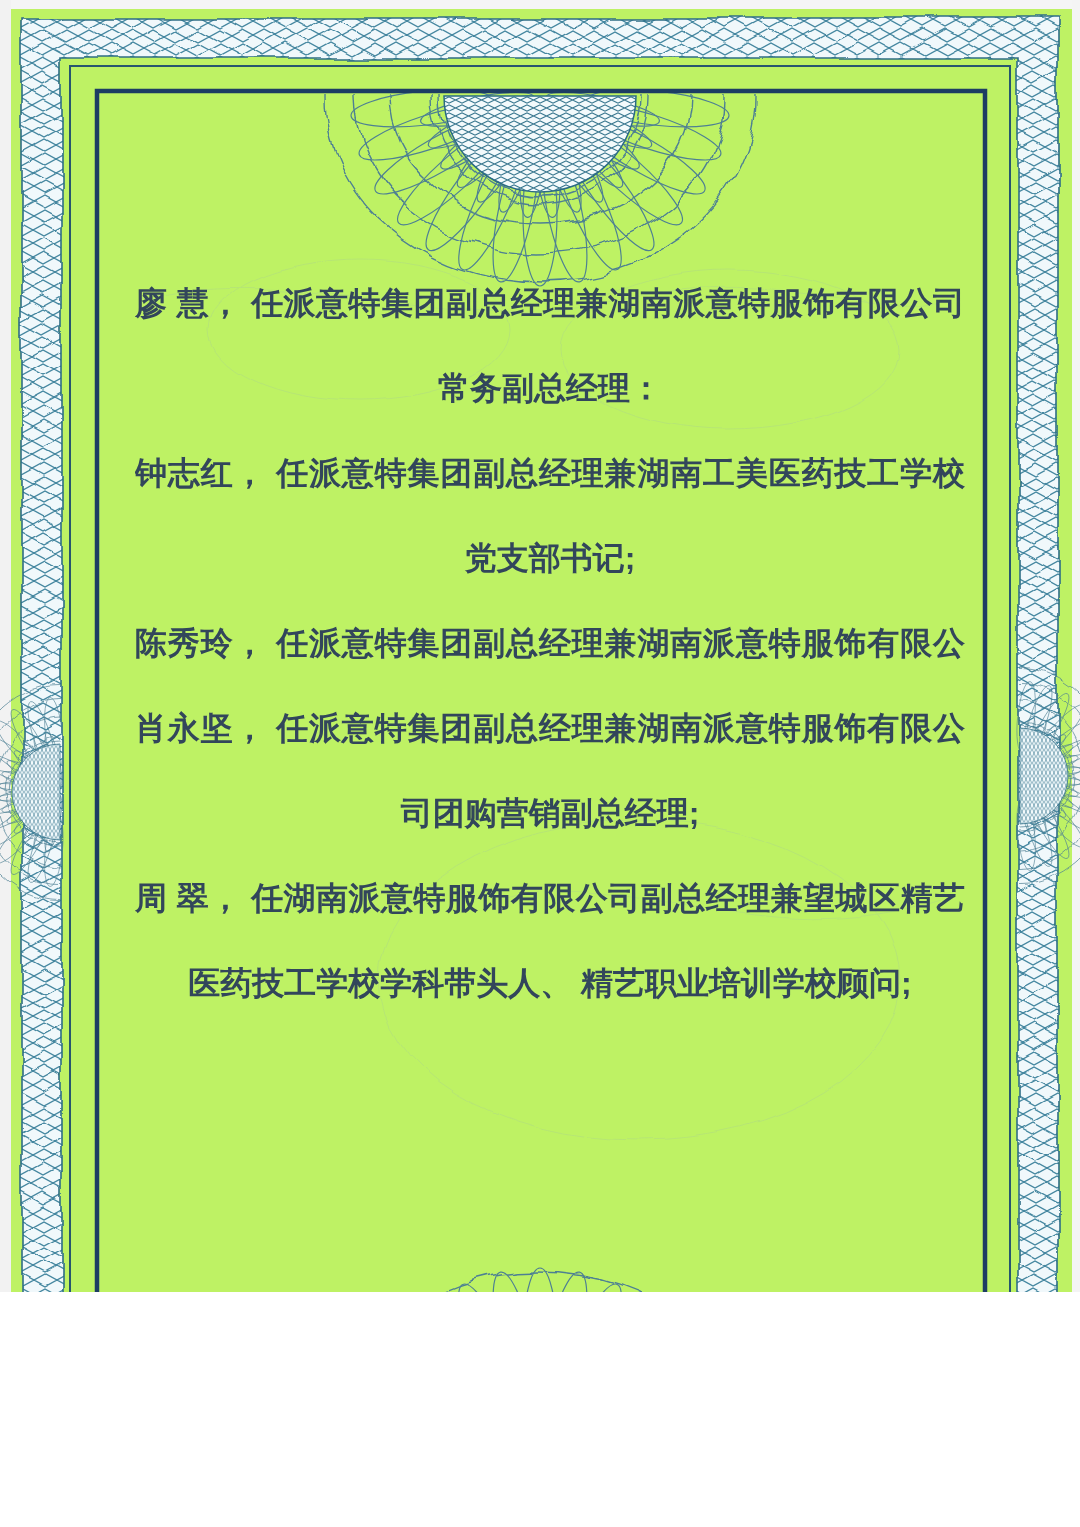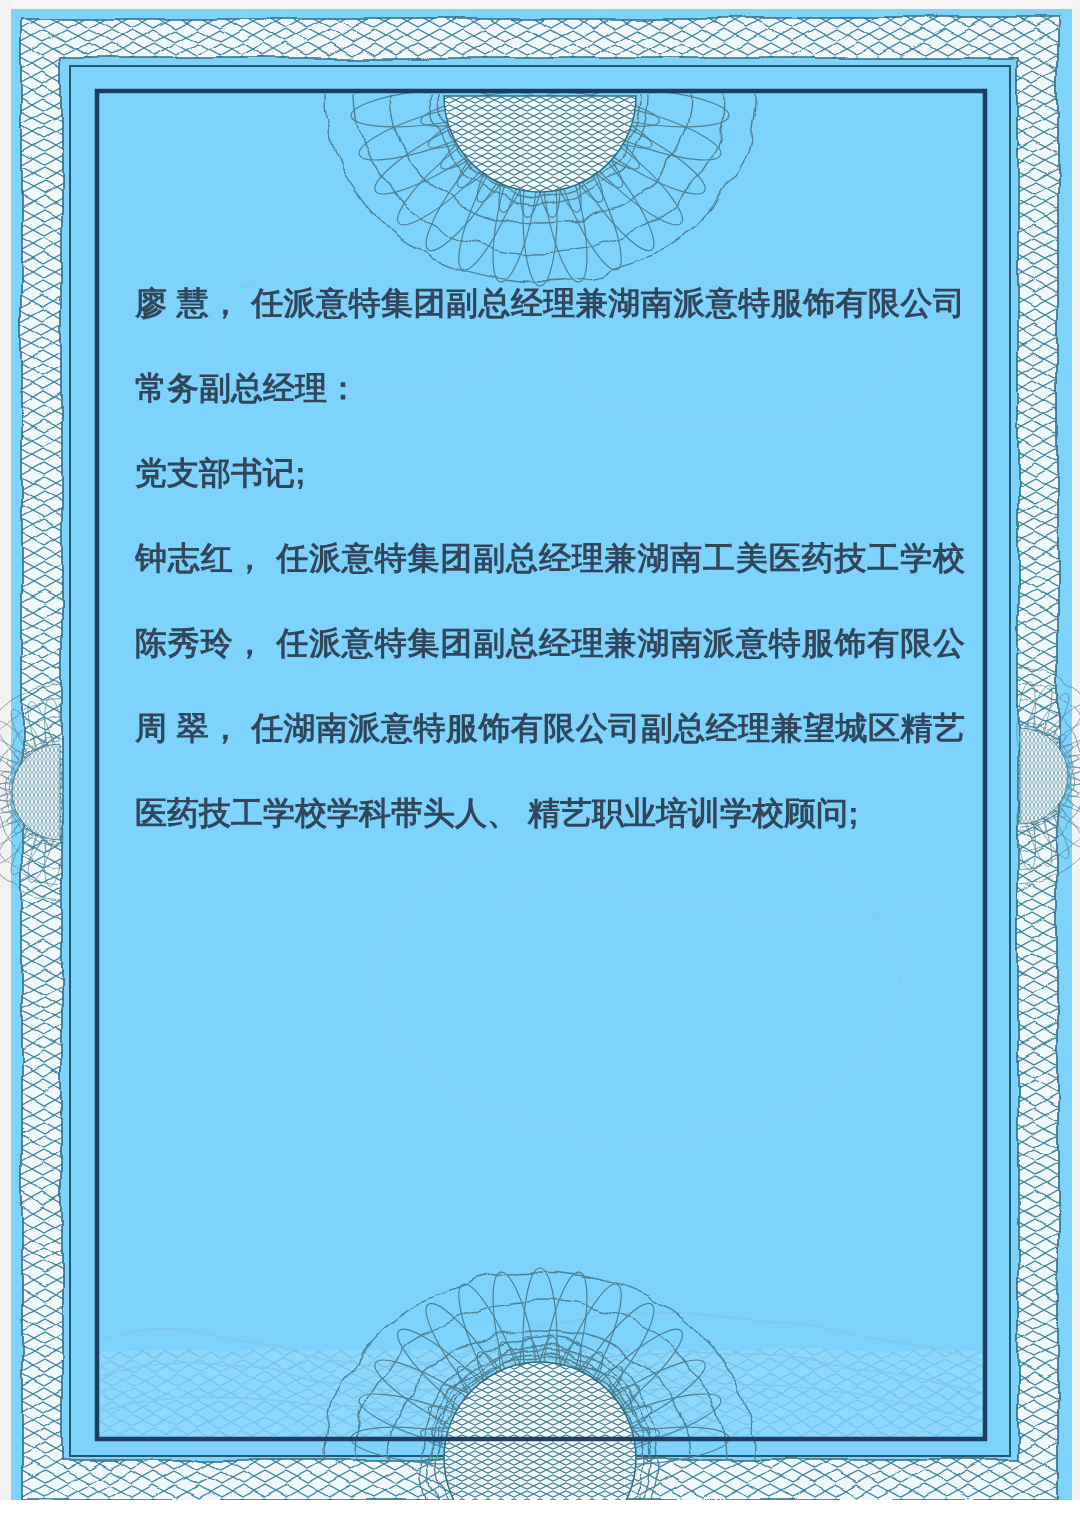--- a/index.html
+++ b/index.html
@@ -1,30 +1,30 @@
 <!DOCTYPE html>
 <html><head>
 <meta charset="utf-8">
 <style>
   html,body{margin:0;padding:0;background:#ffffff;}
   .page{
-    position:relative;width:1080px;height:1500px;background:#7dd3fc;
+    position:relative;width:1080px;height:1292px;background:#bef264;
     overflow:hidden;font-family:"Liberation Sans","DejaVu Sans",sans-serif;
   }
   .edge{position:absolute;background:#efefef;}
   .edge.top{left:0;top:0;width:1080px;height:9px;background:#f5f5f5;}
   .edge.left{left:0;top:0;width:11px;height:1527px;background:#f2f2f2;}
   .edge.bottom{left:0;top:1504px;width:1080px;height:23px;background:#e9e9e9;}
   .edge.right{left:1072px;top:0;width:8px;height:1527px;background:#f4f4f4;}
   svg.deco{position:absolute;left:0;top:0;}
   .content{
     position:absolute;left:135px;top:261px;width:830px;
     color:#32465b;font-size:32px;font-weight:600;
   }
-  .line{height:85px;line-height:85px;text-align:left;overflow:hidden;}
+  .line{height:85px;line-height:85px;text-align:center;overflow:hidden;}
   .line.fill{text-align:justify;text-align-last:justify;}
   .line b{font-weight:800;}
   .line span{font-weight:600;}
 </style>
 </head>
 <body>
 
 <div class="page">
   <div class="edge top"></div>
   <div class="edge left"></div>
@@ -145,19 +145,21 @@
           <circle r="119"></circle>
       </g>
     </g>
 
     <rect x="97" y="91" width="888" height="1348" fill="none" stroke="#1d3d63" stroke-width="4.5"></rect>
   </svg>
 
   <div class="content">
     <div class="line fill"><b>廖 慧，</b><span> 任派意特集团副总经理兼湖南派意特服饰有限公司</span></div>
     <div class="line"><b></b><span>常务副总经理：</span></div>
+    <div class="line fill"><b>钟志红，</b><span> 任派意特集团副总经理兼湖南工美医药技工学校</span></div>
     <div class="line"><b></b><span>党支部书记;</span></div>
-    <div class="line fill"><b>钟志红，</b><span> 任派意特集团副总经理兼湖南工美医药技工学校</span></div>
     <div class="line fill"><b>陈秀玲，</b><span> 任派意特集团副总经理兼湖南派意特服饰有限公</span></div>
+    <div class="line fill"><b>肖永坚，</b><span> 任派意特集团副总经理兼湖南派意特服饰有限公</span></div>
+    <div class="line"><b></b><span>司团购营销副总经理;</span></div>
     <div class="line fill"><b>周 翠，</b><span> 任湖南派意特服饰有限公司副总经理兼望城区精艺</span></div>
     <div class="line"><b></b><span>医药技工学校学科带头人、 精艺职业培训学校顾问;</span></div>
   </div>
 </div>
 
 </body></html>

